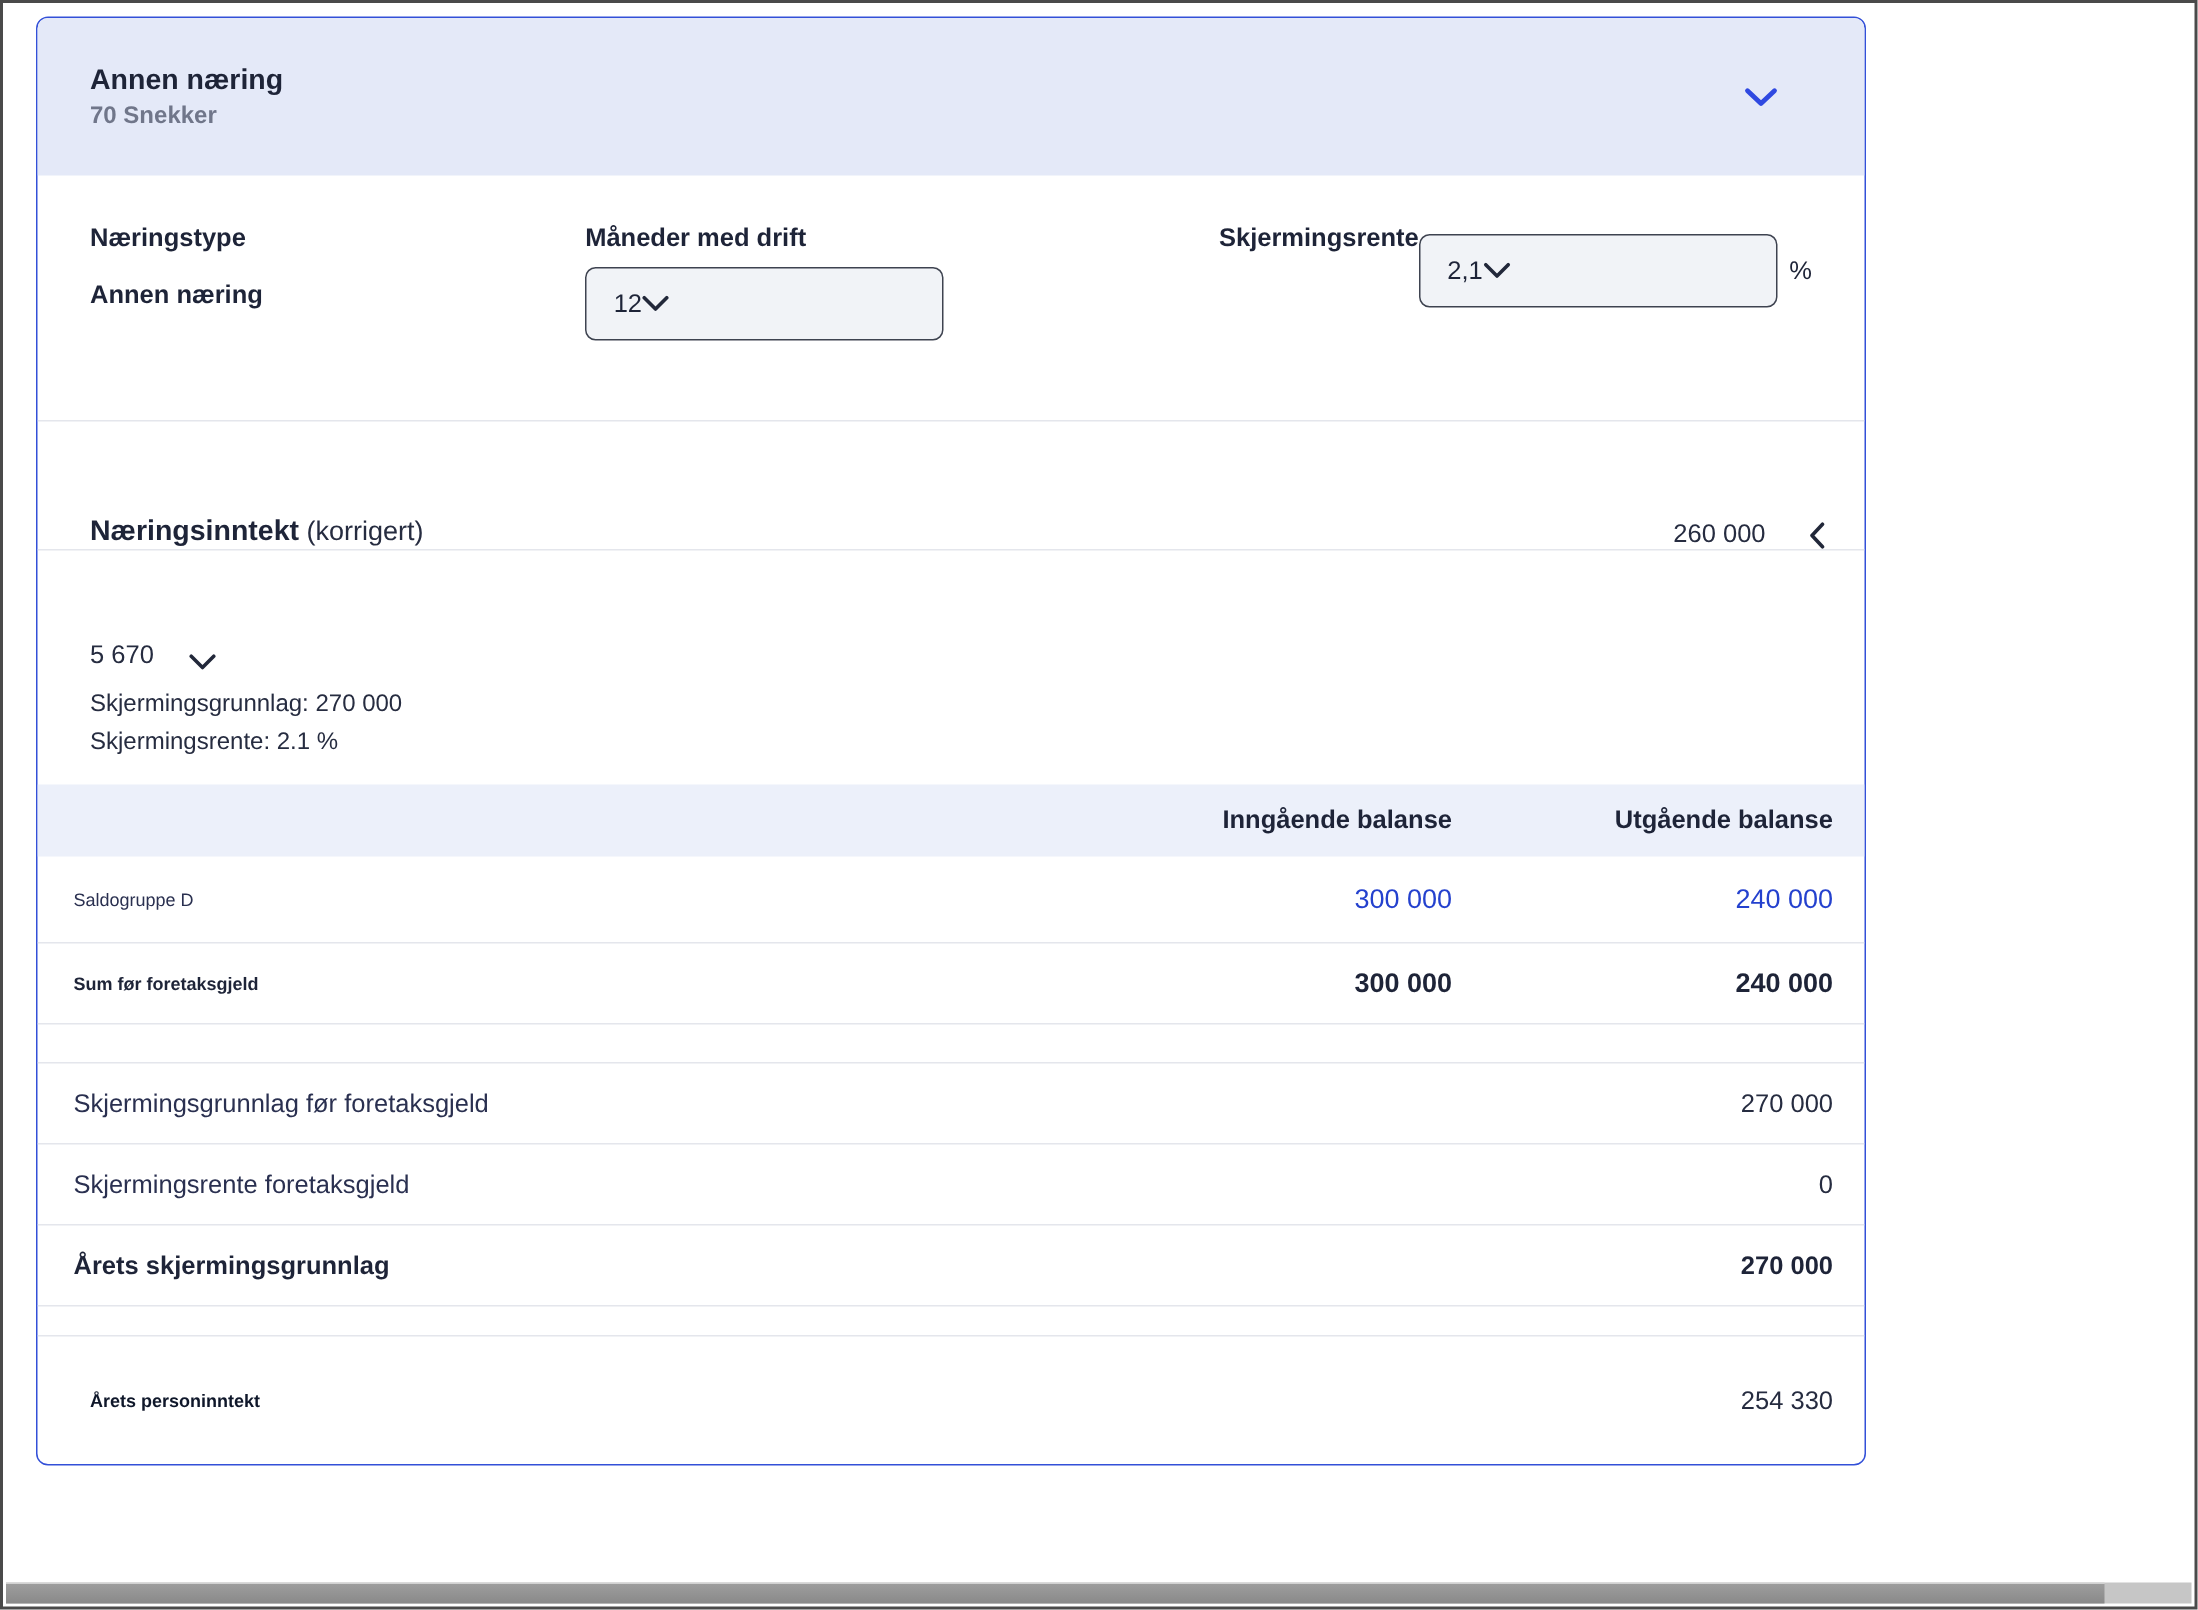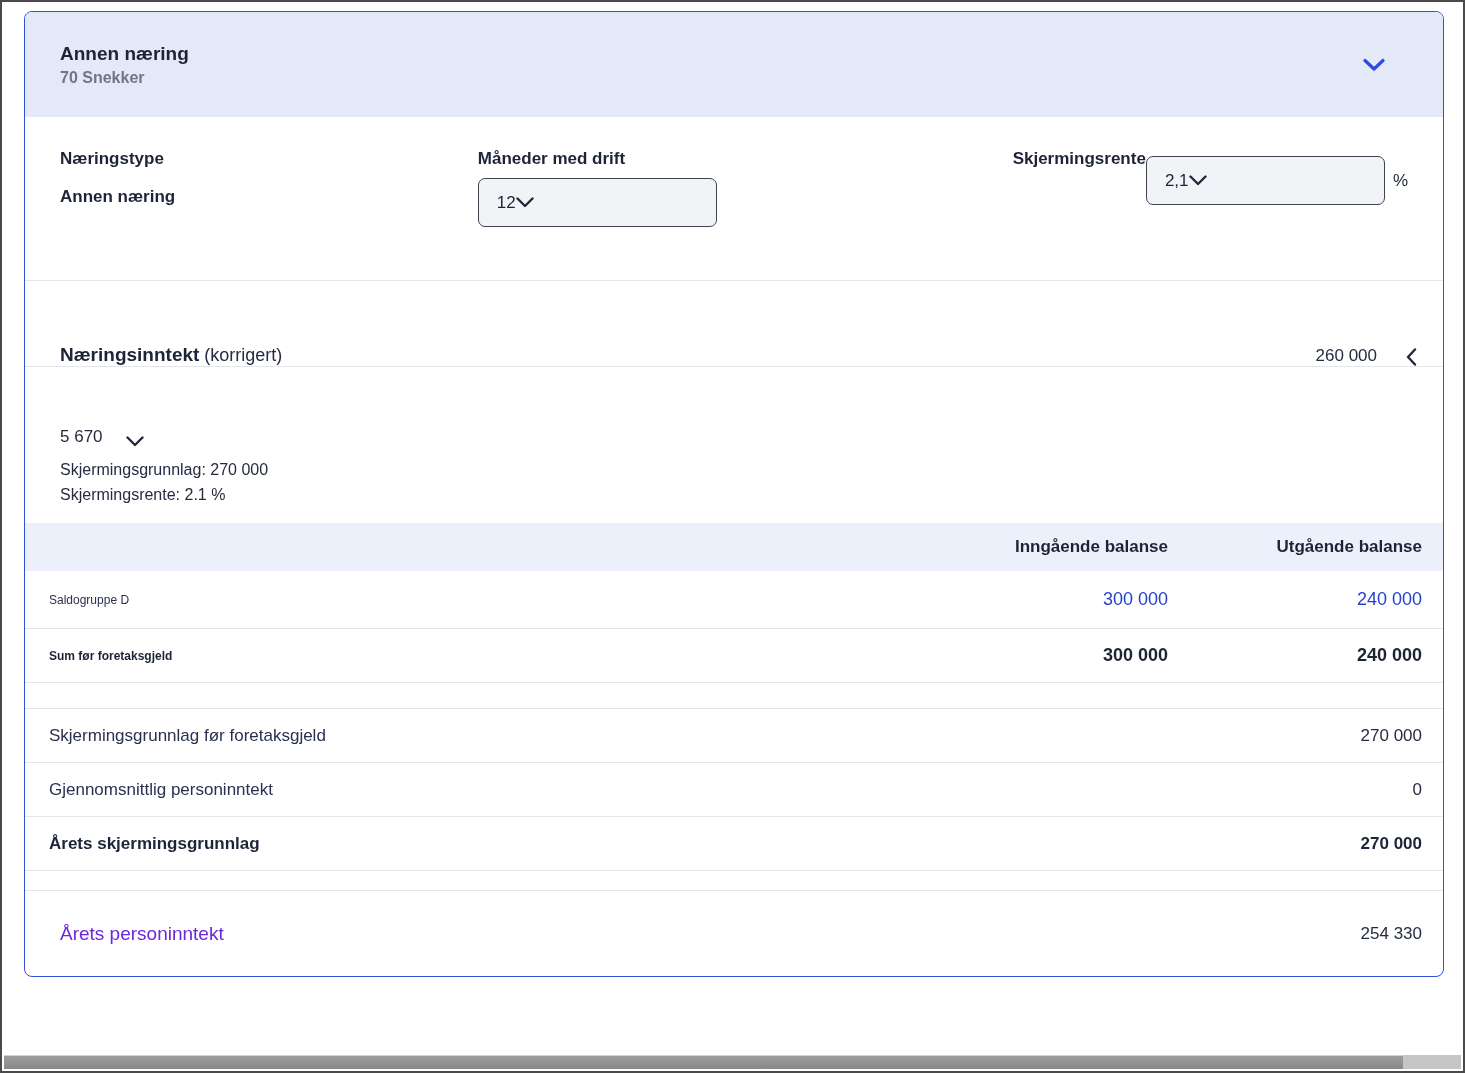--- a/index.html
+++ b/index.html
@@ -21,21 +21,21 @@
     font-family:"Liberation Sans","DejaVu Sans",sans-serif;
     background:#ffffff;
     border:2px solid #4a4a4a;
     position:relative;
     color:var(--text-dark);
     overflow:hidden;
   }
   .card{
     position:absolute;
     left:22px; top:9px;
-    width:1420px;
+    width:1220px;
     border:1.5px solid var(--accent-blue);
     border-radius:8px;
     background:#fff;
     overflow:hidden;
   }
   
   .card-header{
     height:105px;
     background:var(--header-bg);
     display:flex;
@@ -135,21 +135,21 @@
   }
   .srow .slabel{flex:1;font-size:17px;color:#2A3050;}
   .srow .sval{font-size:17px;white-space:nowrap;}
   .srow.em .slabel,.srow.em .sval{font-weight:700;color:#1E2438;}
   .footer-gap{height:20px;border-bottom:1px solid var(--row-border);}
   
   .footer-row{
     height:85px;display:flex;align-items:center;
     padding:0 21px 0 35px;
   }
-  .footer-row .rlabel{flex:1;font-size:19px;font-weight:400;color:#6d28d9;}
+  .footer-row .rlabel{flex:1;font-size:12px;font-weight:700;color:#0f172a;}
   
   .hscroll{
     position:absolute;left:2px;right:2px;bottom:2px;height:14px;
     background:#c6c6c6;
   }
   .hscroll .thumb{
     position:absolute;left:0;top:0;bottom:0;width:96%;
     background:linear-gradient(to bottom,#9d9d9d,#898989);
     border-top:1px solid #d2d2d2;
   }
@@ -248,21 +248,21 @@
   </div>
 
 
   <div class="section-gap"></div>
 
   <div class="srow">
     <div class="slabel">Skjermingsgrunnlag før foretaksgjeld</div>
     <div class="sval">270 000</div>
   </div>
   <div class="srow">
-    <div class="slabel">Gjennomsnittlig personinntekt</div>
+    <div class="slabel">Skjermingsrente foretaksgjeld</div>
     <div class="sval">0</div>
   </div>
   <div class="srow em">
     <div class="slabel">Årets skjermingsgrunnlag</div>
     <div class="sval">270 000</div>
   </div>
 
   <div class="footer-gap"></div>
 
   <div class="footer-row">

